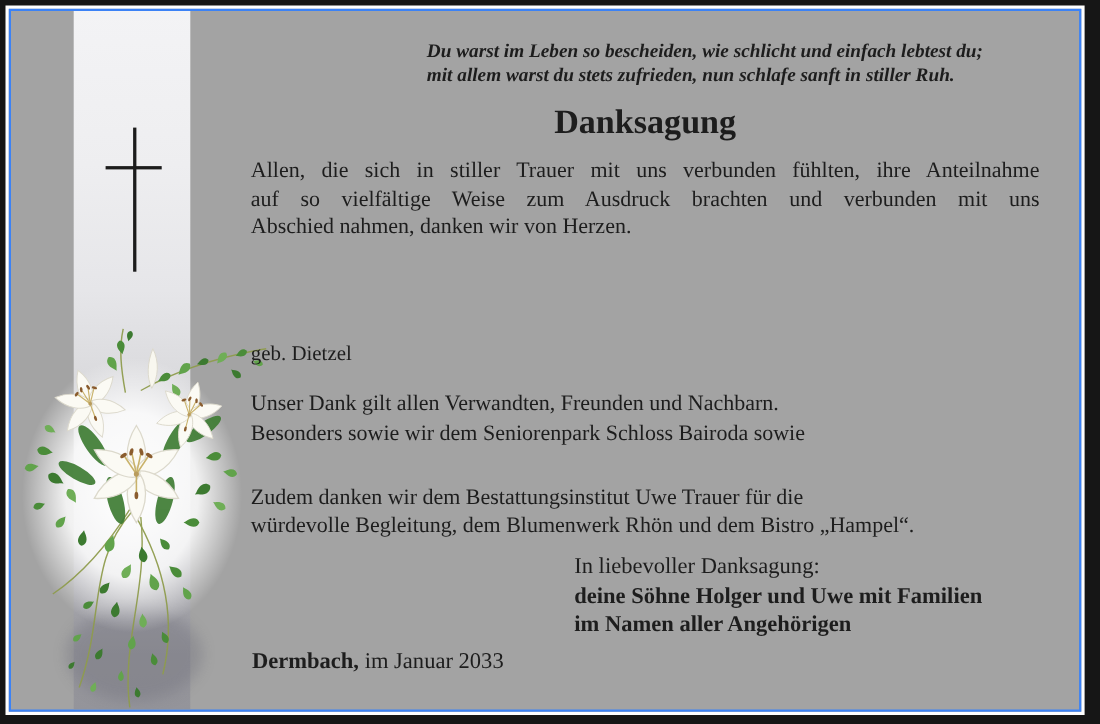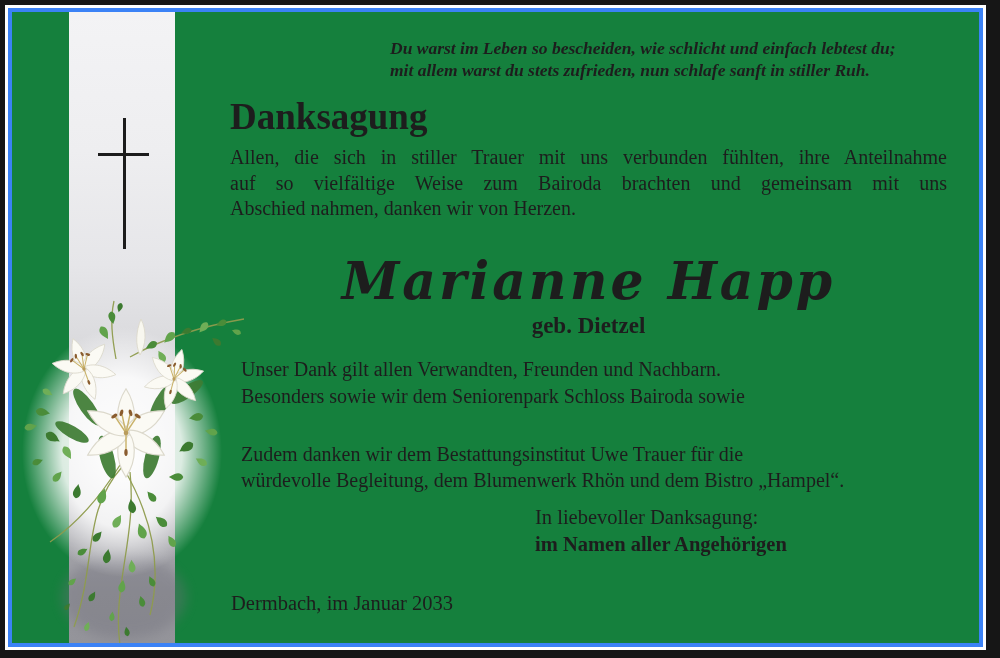--- a/index.html
+++ b/index.html
@@ -4,57 +4,57 @@
 <style>
   html,body{margin:0;padding:0;background:#141414;}
   body{width:1000px;height:658px;position:relative;overflow:hidden;
        font-family:"Liberation Serif", serif;color:#1d1d1d;}
 
   
   .frame-outer{position:absolute;inset:0;background:#161616;
                padding:5px 14px 8px 5px;box-sizing:border-box;}
   .frame-white{background:#ffffff;width:100%;height:100%;
                padding:3px;box-sizing:border-box;}
-  .frame-inner{border:4px solid #3b82f6;background:#15803d;
+  .frame-inner{border:2px solid #3b82f6;background:#a3a3a3;
                width:100%;height:100%;box-sizing:border-box;
                position:relative;overflow:hidden;}
 
   
   .gray-band{position:absolute;left:57px;top:0;width:106px;height:100%;
     background:linear-gradient(180deg,#f3f3f5 0%,#eeeef0 22%,#e6e6e9 40%,
                #d8d8db 55%,#c4c4c9 68%,#a8a8ae 82%,#97979d 92%,#94949a 100%);}
 
   
   .cross-v{position:absolute;left:111px;top:106px;width:3px;height:131px;background:#1c1c1c;}
   .cross-h{position:absolute;left:86px;top:141px;width:51px;height:3px;background:#1c1c1c;}
 
   
   .bouquet{position:absolute;left:0;top:285px;width:240px;height:350px;}
 
   
   .abs{position:absolute;}
   .quote{left:378px;top:25px;width:570px;font-size:17.5px;line-height:22px;
          font-weight:bold;font-style:italic;white-space:nowrap;}
-  .heading{left:218px;top:83px;width:717px;text-align:left;
-           font-size:37px;font-weight:bold;}
+  .heading{left:218px;top:83px;width:717px;text-align:center;
+           font-size:31px;font-weight:bold;}
   .col{left:218px;width:717px;font-size:20px;line-height:25.5px;}
   .intro{top:133px;}
   .just{text-align:justify;text-align-last:justify;}
   .name{left:218px;top:238px;width:717px;text-align:center;
         font-family:"DejaVu Serif", serif;font-style:italic;font-weight:bold;
         font-size:52px;letter-spacing:3px;}
-  .maiden{left:218px;top:301px;width:717px;text-align:center;
-          font-size:23px;font-weight:bold;}
+  .maiden{left:218px;top:301px;width:717px;
+          font-size:19px;font-weight:normal;}
   .thanks1{top:344px;line-height:26.5px;}
   .thanks2{top:429px;line-height:26px;}
   .memory{left:512px;top:492px;font-size:20.5px;line-height:26.5px;}
   .memory .b{font-weight:bold;}
   .dateline{left:219px;top:580px;font-size:20.5px;}
-  .dateline .b{font-weight:normal;}
-  .nw{white-space:nowrap;margin-left:11px;}
+  .dateline .b{font-weight:bold;}
+  .nw{white-space:nowrap;}
 </style>
 </head>
 <body>
 
 <div class="frame-outer">
  <div class="frame-white">
   <div class="frame-inner">
 
     <div class="gray-band"></div>
 
@@ -177,40 +177,40 @@
 
     <div class="abs quote">
       <div>Du warst im Leben so bescheiden, wie schlicht und einfach lebtest du;</div>
       <div>mit allem warst du stets zufrieden, nun schlafe sanft in stiller Ruh.</div>
     </div>
 
     <div class="abs heading">Danksagung</div>
 
     <div class="abs col intro">
       <div class="just">Allen, die sich in stiller Trauer mit uns verbunden fühlten, ihre Anteilnahme</div>
-      <div class="just">auf so vielfältige Weise zum Bairoda brachten und gemeinsam mit uns</div>
+      <div class="just">auf so vielfältige Weise zum Ausdruck brachten und verbunden mit uns</div>
       <div>Abschied nahmen, danken wir von Herzen.</div>
     </div>
 
-    <div class="abs name">Marianne Happ</div>
 
     <div class="abs maiden">geb. Dietzel</div>
 
     <div class="abs col thanks1">
       <div class="nw">Unser Dank gilt allen Verwandten, Freunden und Nachbarn.</div>
       <div class="nw">Besonders sowie wir dem Seniorenpark Schloss Bairoda sowie</div>
     </div>
 
     <div class="abs col thanks2">
       <div class="nw">Zudem danken wir dem Bestattungsinstitut Uwe Trauer für die</div>
       <div class="nw">würdevolle Begleitung, dem Blumenwerk Rhön und dem Bistro „Hampel“.</div>
     </div>
 
     <div class="abs memory">
       <div class="nw">In liebevoller Danksagung:</div>
+      <div class="nw b">deine Söhne Holger und Uwe mit Familien</div>
       <div class="nw b">im Namen aller Angehörigen</div>
     </div>
 
     <div class="abs dateline">
       <span class="b">Dermbach,</span>
       <span>im Januar 2033</span>
     </div>
 
   </div>
  </div>

